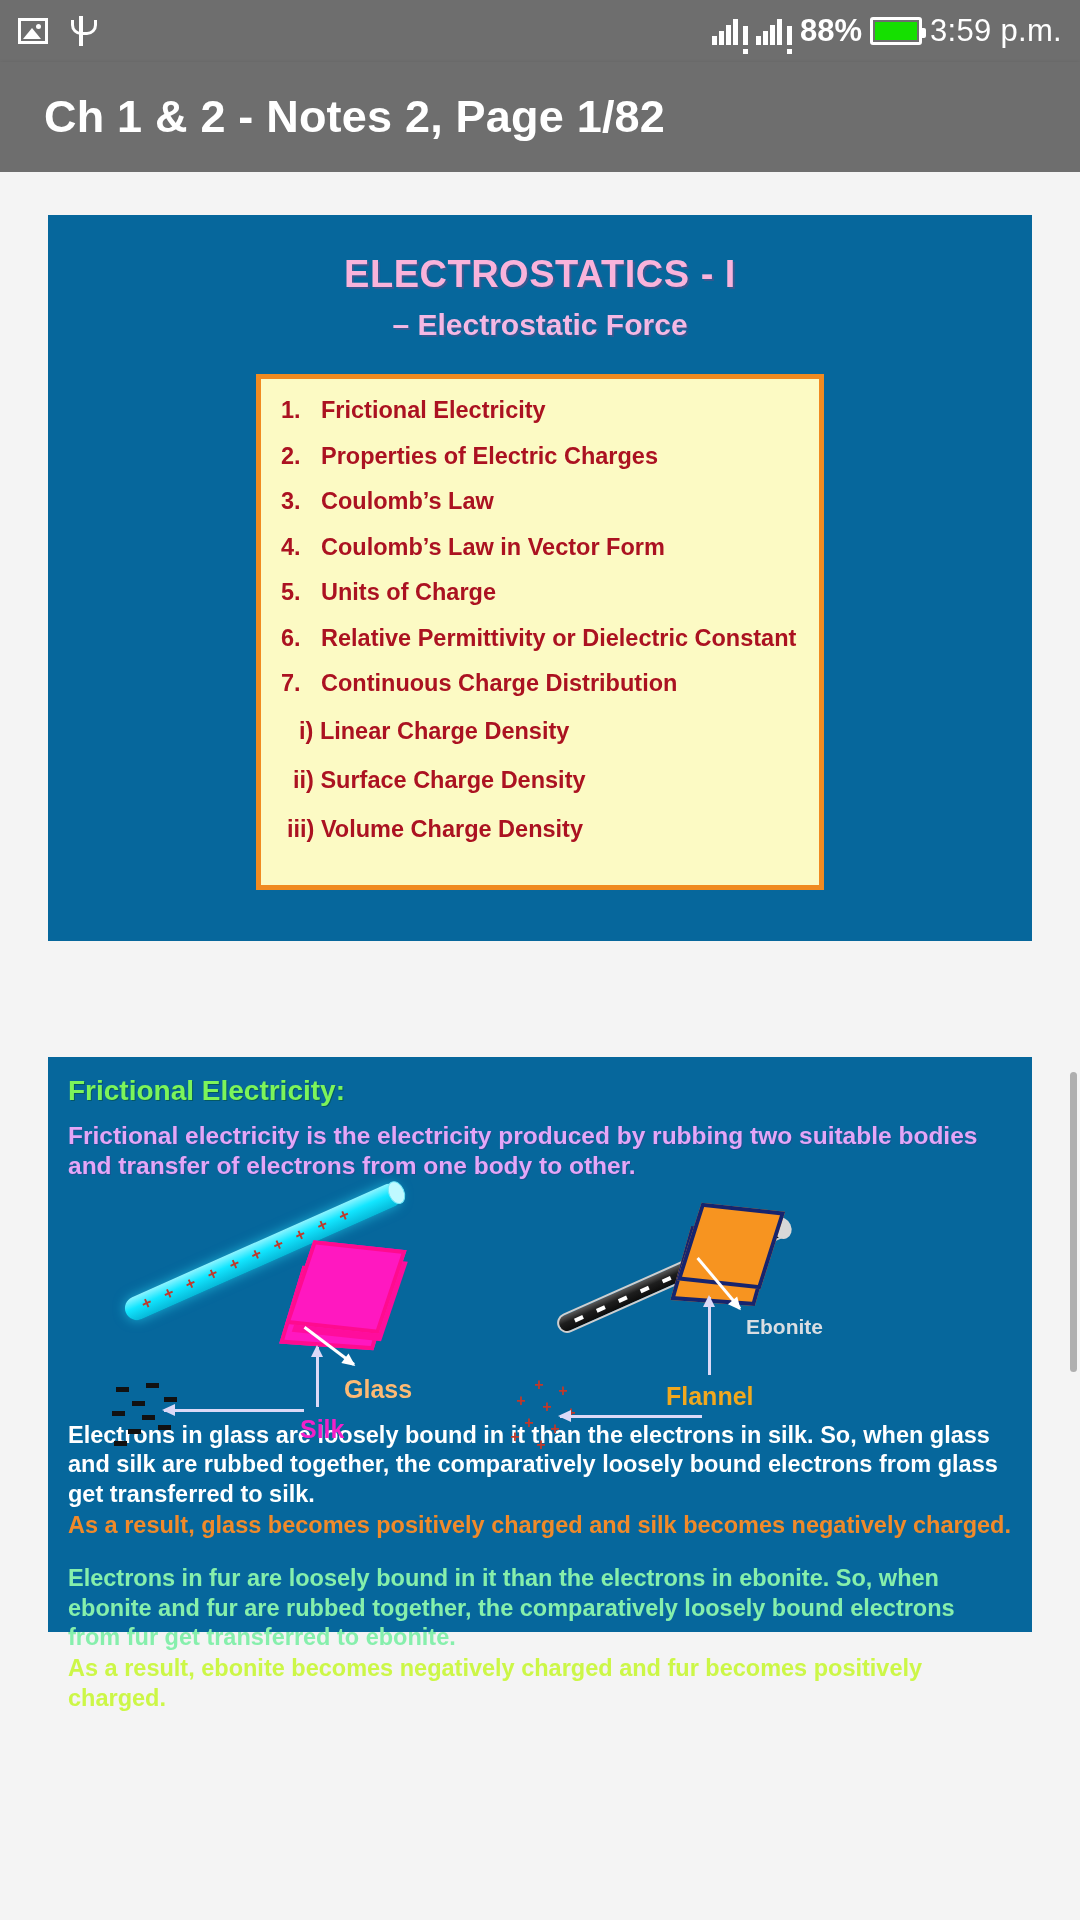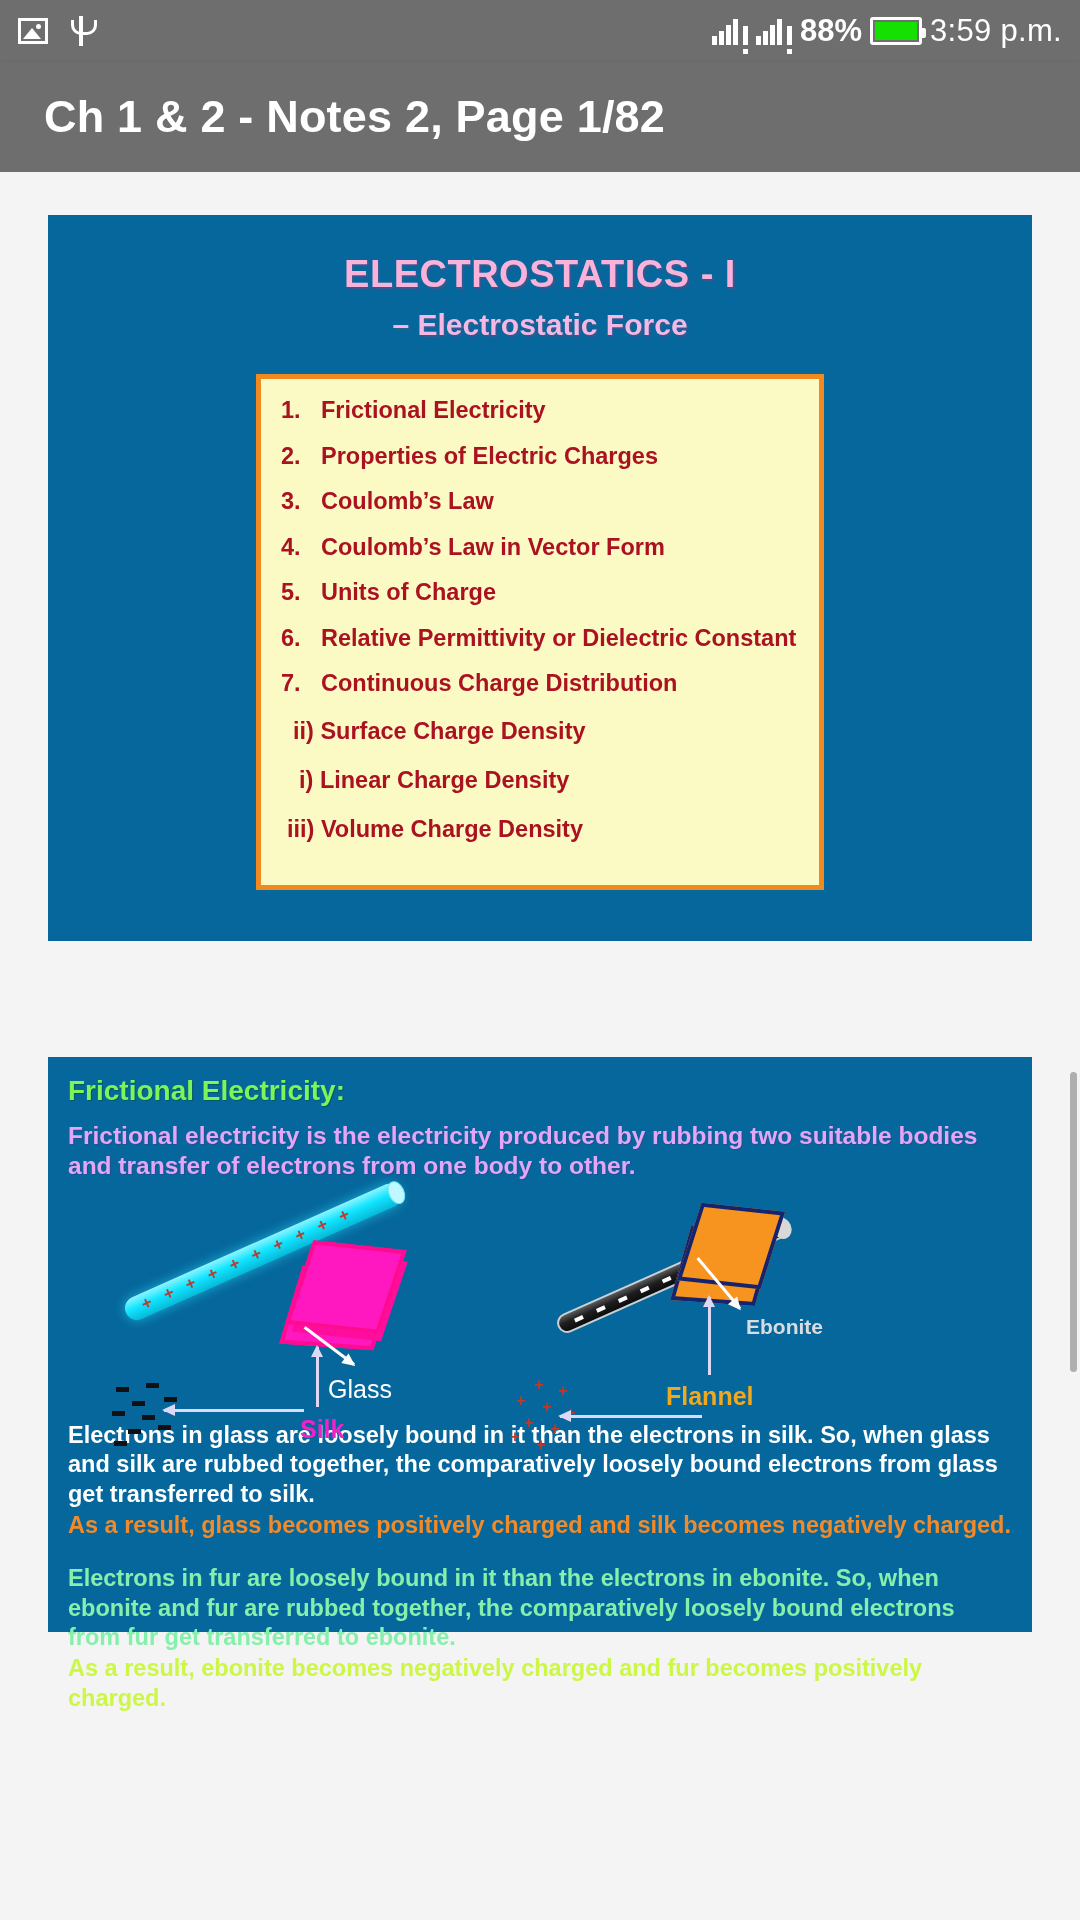--- a/index.html
+++ b/index.html
@@ -112,22 +112,22 @@
     font-weight:bold; line-height:1; }
   .silk{
     position:absolute; left:230px; top:58px; width:96px; height:84px;
     background:#ff18c0; border:4px solid #ff0b8f; transform:skewX(-13deg) rotate(6deg);
     box-shadow:7px 9px 0 -2px #ff0d9c;
   }
   .silk2{
     position:absolute; left:222px; top:82px; width:96px; height:78px;
     background:#ff18c0; border:4px solid #ff0b8f; transform:skewX(-13deg) rotate(4deg);
   }
-  .lbl-glass{ position:absolute; left:260px; top:188px; color:#ffffff;
-              font-size:25px; font-weight:normal; }
+  .lbl-glass{ position:absolute; left:276px; top:188px; color:#fdba74;
+              font-size:25px; font-weight:bold; }
   .lbl-silk{ position:absolute; left:232px; top:228px; color:#f221c9;
              font-size:25px; font-weight:bold; }
 
   
   .rod-ebon{
     position:absolute; left:490px; top:130px; width:250px; height:20px;
     background:linear-gradient(180deg,#5a5a5a,#1e1e1e 45%,#0c0c0c);
     border:2px solid #cfcfcf; border-radius:10px;
     transform:rotate(-24deg); transform-origin:left center;
   }
@@ -240,22 +240,22 @@
         <span>Units of Charge</span>
       </div>
       <div class="li">
         <span class="num">6.</span>
         <span>Relative Permittivity or Dielectric Constant</span>
       </div>
       <div class="li">
         <span class="num">7.</span>
         <span>Continuous Charge Distribution</span>
       </div>
+      <div class="sub">i) Linear Charge Density</div>
       <div class="sub i2">ii) Surface Charge Density</div>
-      <div class="sub">i) Linear Charge Density</div>
       <div class="sub i3">iii) Volume Charge Density</div>
     </div>
   </div>
 
   <div class="slide" id="slide2">
     <div class="s2-head">Frictional Electricity:</div>
     <div class="s2-desc">Frictional electricity is the electricity produced by rubbing two suitable bodies and transfer of electrons from one body to other.</div>
 
     <div class="figs">
 

